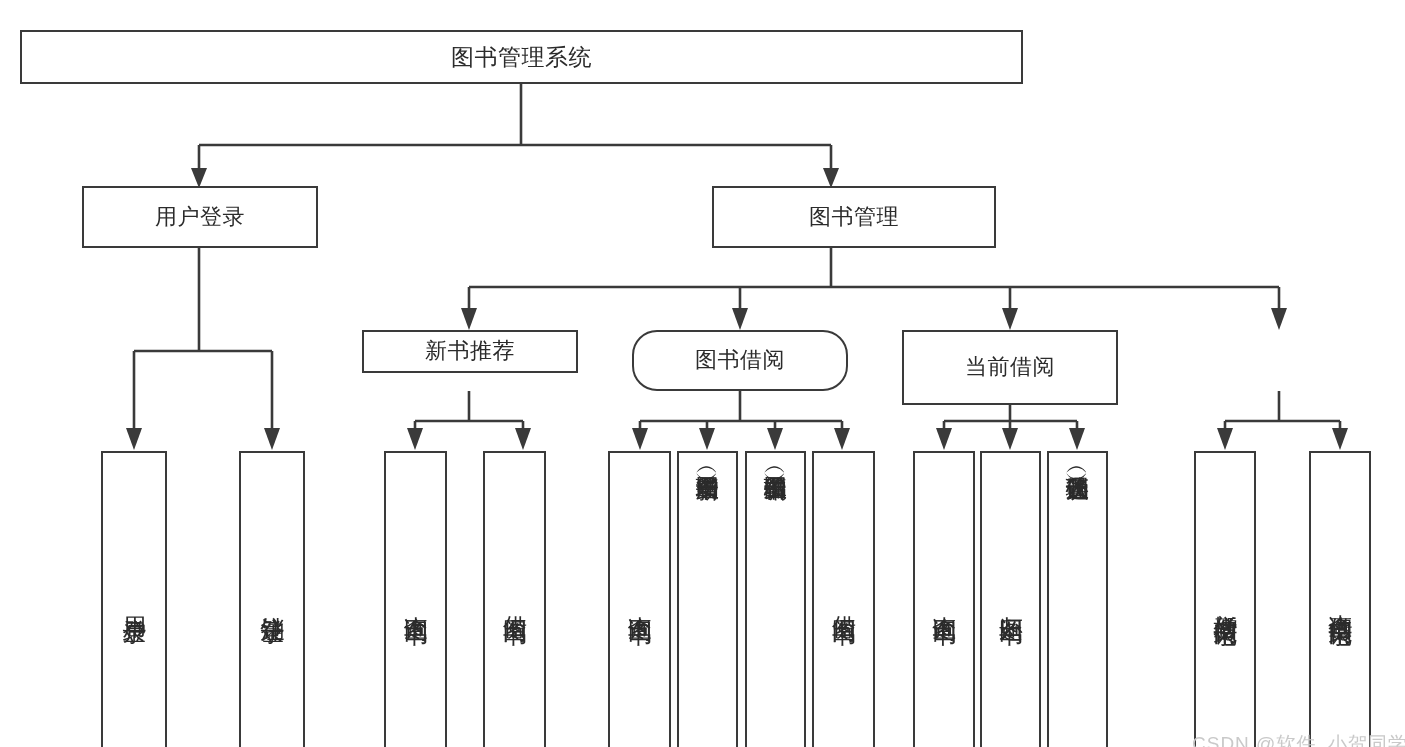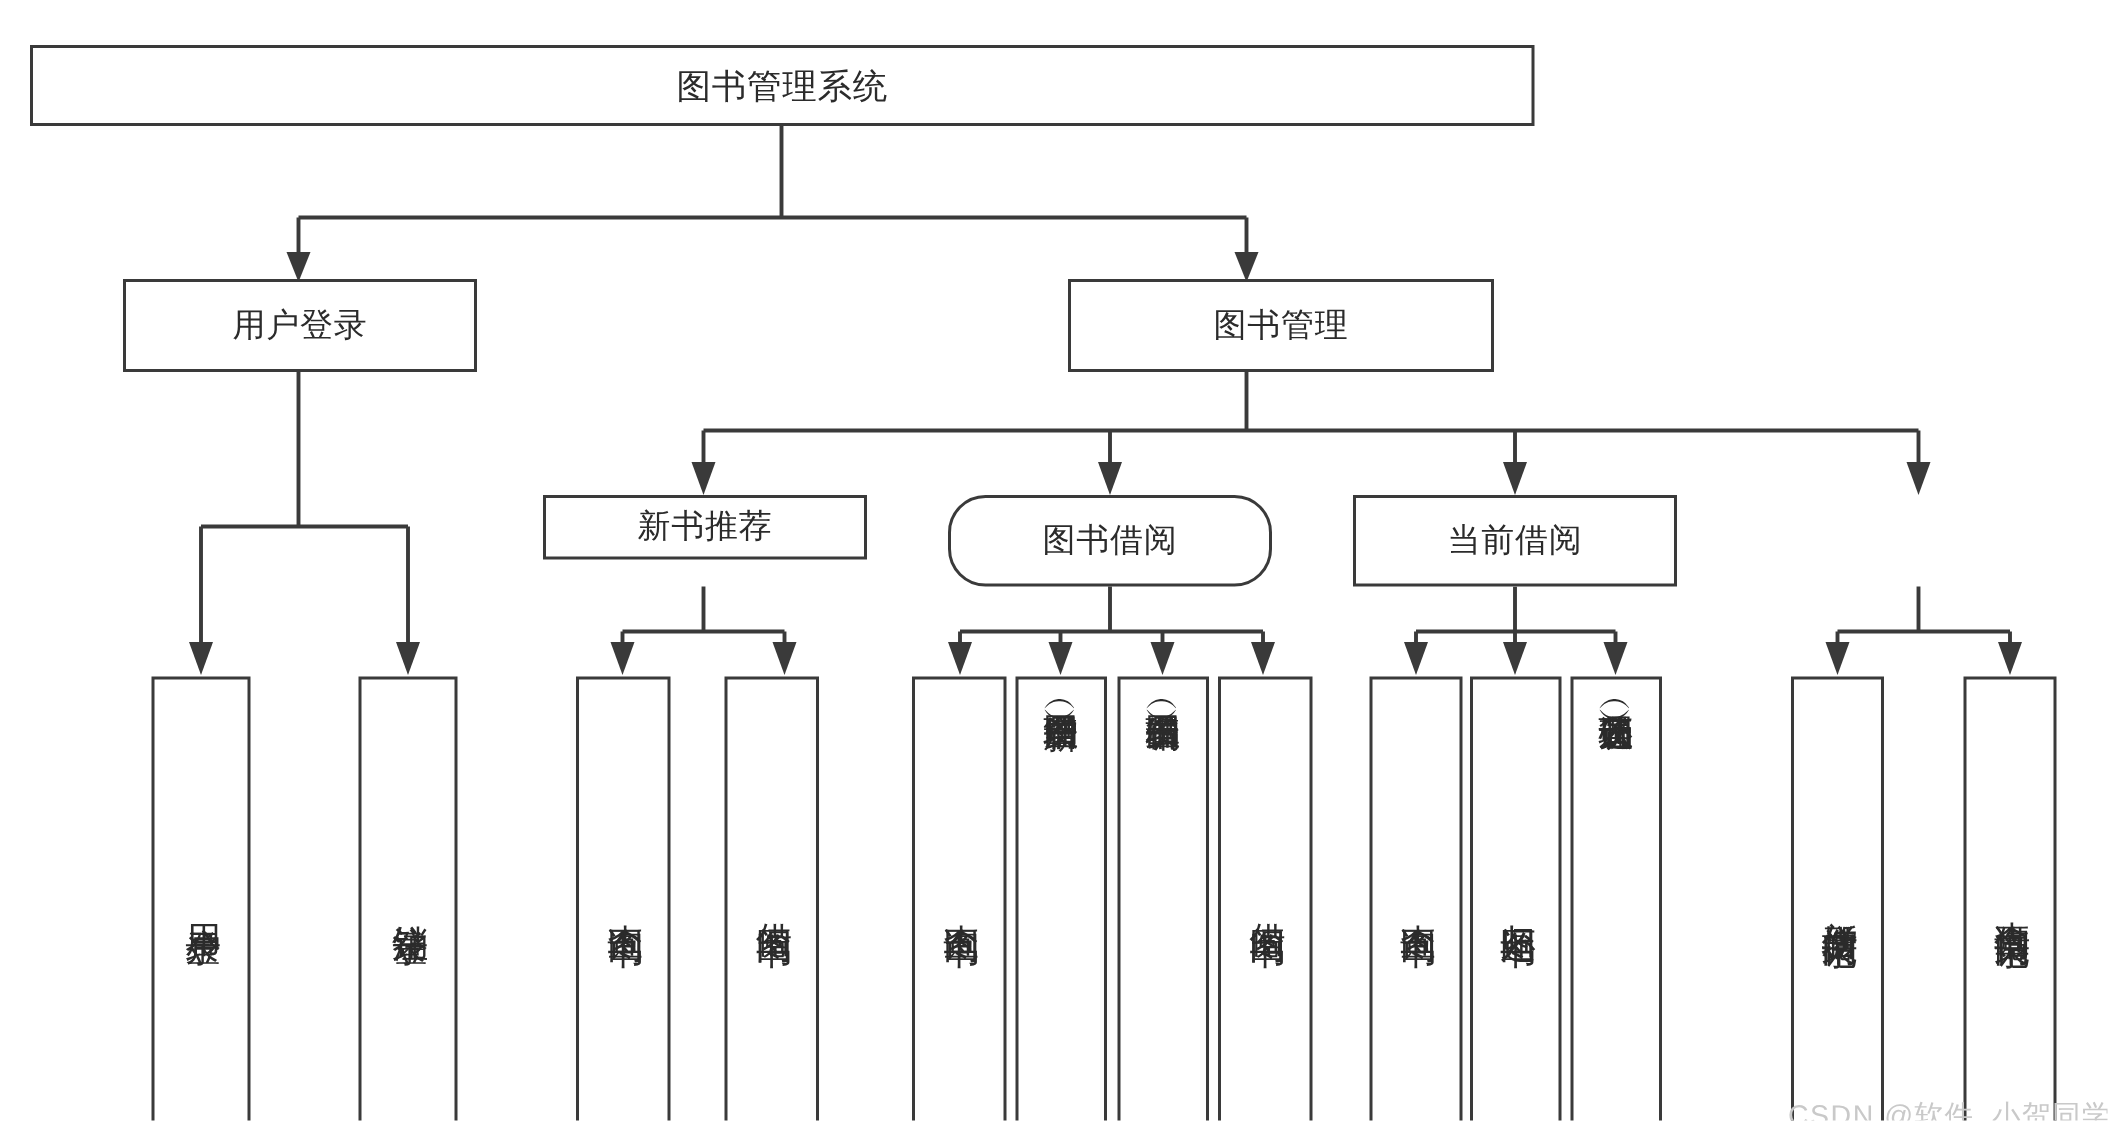--- a/index.html
+++ b/index.html
@@ -157,21 +157,21 @@
   <div class="node h-node" style="left:712px;top:170px;width:284px;height:62px;">
     <span class="label">图书管理</span>
   </div>
 
   <div class="node h-node" style="left:362px;top:314px;width:216px;height:43px;">
     <span class="label">新书推荐</span>
   </div>
   <div class="node h-node" style="left:632px;top:314px;width:216px;height:61px;border-radius:25px;">
     <span class="label">图书借阅</span>
   </div>
-  <div class="node h-node" style="left:902px;top:314px;width:216px;height:61px;">
+  <div class="node h-node" style="left:902px;top:314px;width:216px;height:75px;">
     <span class="label">当前借阅</span>
   </div>
 
   <div class="node v-node" style="left:101px;top:435px;width:66px;height:300px;">
     <span class="label">用户登录</span>
   </div>
   <div class="node v-node" style="left:239px;top:435px;width:66px;height:300px;">
     <span class="label">注销登录</span>
   </div>
 

